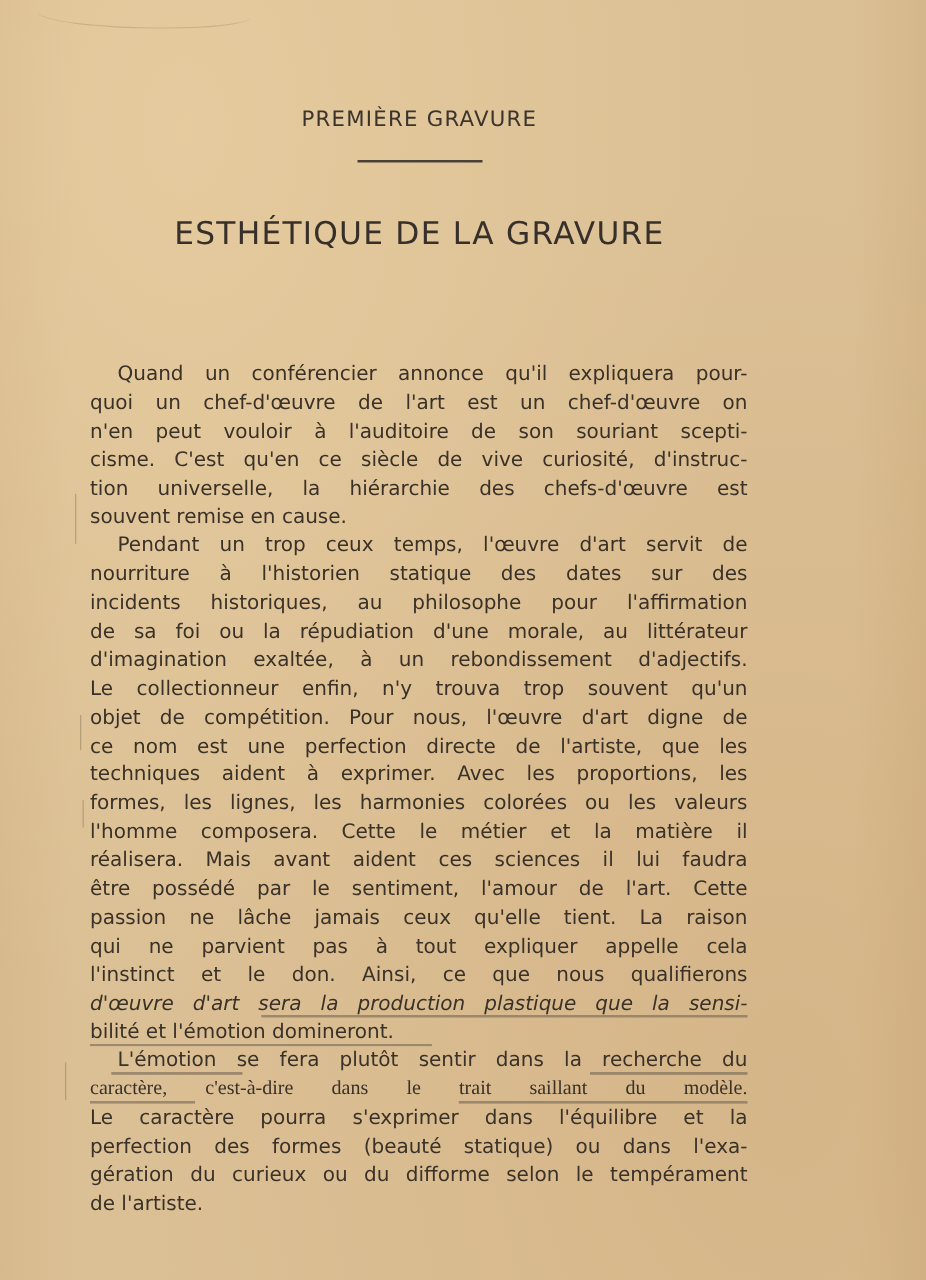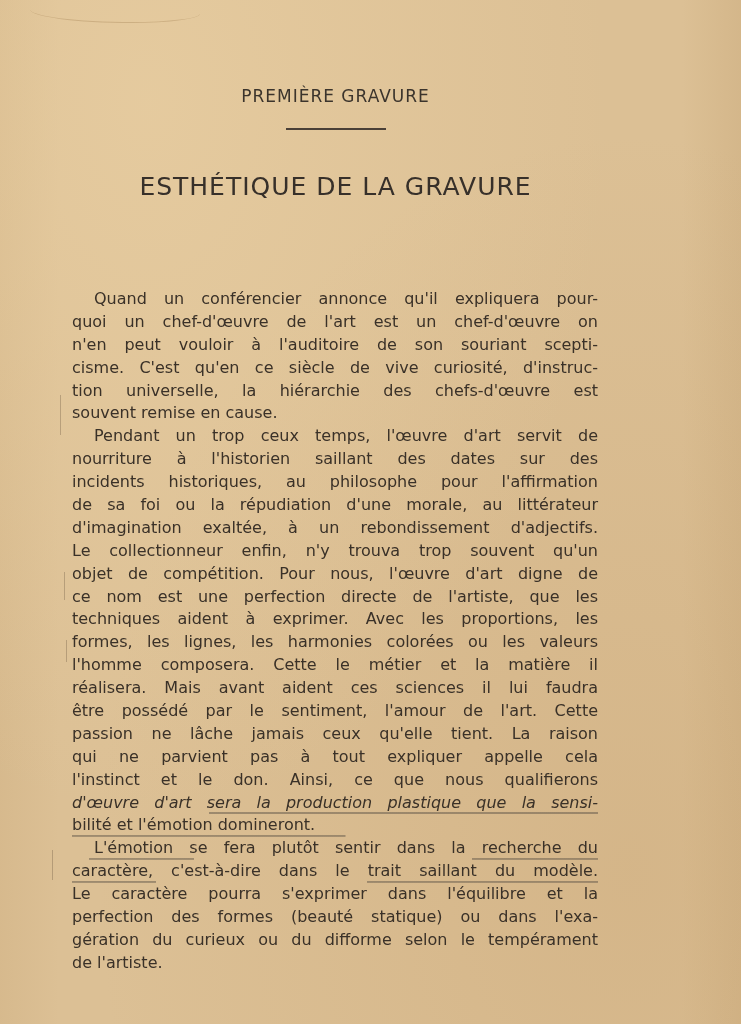--- a/index.html
+++ b/index.html
@@ -63,37 +63,37 @@
   <div class="margin-mark" style="left:52px;top:850px;height:30px;"></div>
 
   <div class="body">
     <span class="line indent">Quand un conférencier annonce qu'il expliquera pour-</span>
     <span class="line">quoi un chef-d'œuvre de l'art est un chef-d'œuvre on</span>
     <span class="line">n'en peut vouloir à l'auditoire de son souriant scepti-</span>
     <span class="line">cisme. C'est qu'en ce siècle de vive curiosité, d'instruc-</span>
     <span class="line">tion universelle, la hiérarchie des chefs-d'œuvre est</span>
     <span class="line last">souvent remise en cause.</span>
     <span class="line indent">Pendant un trop ceux temps, l'œuvre d'art servit de</span>
-    <span class="line">nourriture à l'historien saillant des dates sur des</span>
+    <span class="line">nourriture à l'historien statique des dates sur des</span>
     <span class="line">incidents historiques, au philosophe pour l'affirmation</span>
     <span class="line">de sa foi ou la répudiation d'une morale, au littérateur</span>
     <span class="line">d'imagination exaltée, à un rebondissement d'adjectifs.</span>
     <span class="line">Le collectionneur enfin, n'y trouva trop souvent qu'un</span>
     <span class="line">objet de compétition. Pour nous, l'œuvre d'art digne de</span>
     <span class="line">ce nom est une perfection directe de l'artiste, que les</span>
     <span class="line">techniques aident à exprimer. Avec les proportions, les</span>
     <span class="line">formes, les lignes, les harmonies colorées ou les valeurs</span>
     <span class="line">l'homme composera. Cette le métier et la matière il</span>
     <span class="line">réalisera. Mais avant aident ces sciences il lui faudra</span>
     <span class="line">être possédé par le sentiment, l'amour de l'art. Cette</span>
     <span class="line">passion ne lâche jamais ceux qu'elle tient. La raison</span>
     <span class="line">qui ne parvient pas à tout expliquer appelle cela</span>
     <span class="line">l'instinct et le don. Ainsi, ce que nous qualifierons</span>
     <span class="line" style="background: linear-gradient(to top, rgba(95,85,72,0.5) 0 2px, transparent 2px) no-repeat; background-size: 74% 100%; background-position: right bottom; font-style: italic;">d'œuvre d'art sera la production plastique que la sensi-</span>
     <span class="line last" style="background: linear-gradient(to top, rgba(95,85,72,0.5) 0 2px, transparent 2px) no-repeat; background-size: 52% 100%; background-position: left bottom;">bilité et l'émotion domineront.</span>
     <span class="line indent" style="background: linear-gradient(to top, rgba(95,85,72,0.5) 0 2px, transparent 2px) no-repeat, linear-gradient(to top, rgba(95,85,72,0.5) 0 2px, transparent 2px) no-repeat; background-size: 20% 100%, 24% 100%; background-position: 4% bottom, right bottom;">L'émotion se fera plutôt sentir dans la recherche du</span>
-    <span class="line" style="background: linear-gradient(to top, rgba(95,85,72,0.5) 0 2px, transparent 2px) no-repeat, linear-gradient(to top, rgba(95,85,72,0.5) 0 2px, transparent 2px) no-repeat; background-size: 16% 100%, 44% 100%; background-position: left bottom, right bottom;">caractère, c'est-à-dire dans le trait saillant du modèle.</span>
+    <span class="line" style="background: linear-gradient(to top, rgba(95,85,72,0.5) 0 2px, transparent 2px) no-repeat, linear-gradient(to top, rgba(95,85,72,0.5) 0 2px, transparent 2px) no-repeat; background-size: 16% 100%, 44% 100%; background-position: left bottom, right bottom; font-family: Liberation Serif, serif;">caractère, c'est-à-dire dans le trait saillant du modèle.</span>
     <span class="line">Le caractère pourra s'exprimer dans l'équilibre et la</span>
     <span class="line">perfection des formes (beauté statique) ou dans l'exa-</span>
     <span class="line">gération du curieux ou du difforme selon le tempérament</span>
     <span class="line last">de l'artiste.</span>
   </div>
 </div>
 
 </body></html>

